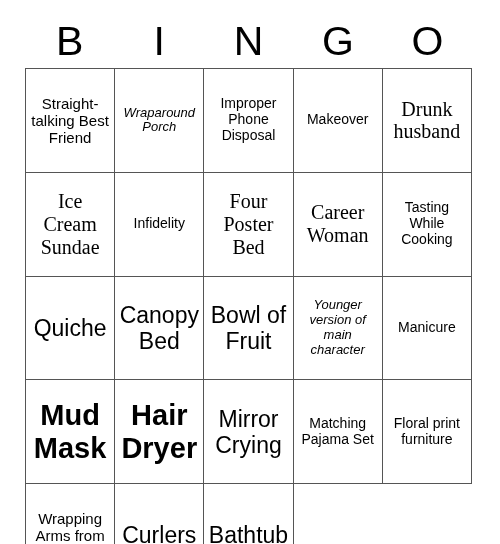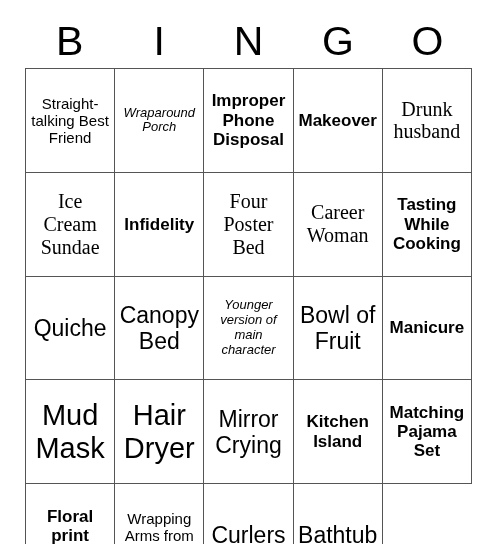--- a/index.html
+++ b/index.html
@@ -75,24 +75,24 @@
     display: block;
     width: 100%;
     line-height: 1.14;
     word-wrap: break-word;
     color: #000000;
   }
 
   
   .fs-xs .cell-text { font-size: 13px; font-style: italic; }
   .fs-s  .cell-text { font-size: 15px; }
-  .fs-m  .cell-text { font-size: 17px; font-weight: bold; }
+  .fs-m  .cell-text { font-size: 14px; }
   .fs-l  .cell-text { font-size: 20px; font-family: Liberation Serif, serif; }
   .fs-xl .cell-text { font-size: 23px; }
-  .fs-xxl .cell-text { font-size: 29px; }
+  .fs-xxl .cell-text { font-size: 29px; font-weight: bold; }
 </style>
 </head>
 <body>
 
 <div class="bingo-page">
 
   <div class="bingo-header">
     <div class="header-letter">B</div>
     <div class="header-letter">I</div>
     <div class="header-letter">N</div>
@@ -133,41 +133,38 @@
     <div class="bingo-cell fs-m">
         <span class="cell-text">Tasting While Cooking</span>
       </div>
 
     <div class="bingo-cell fs-xl">
         <span class="cell-text">Quiche</span>
       </div>
     <div class="bingo-cell fs-xl">
         <span class="cell-text">Canopy Bed</span>
       </div>
+    <div class="bingo-cell fs-xl">
+        <span class="cell-text">Bowl of Fruit</span>
+      </div>
     <div class="bingo-cell fs-xs">
         <span class="cell-text">Younger version of main character</span>
-      </div>
-    <div class="bingo-cell fs-xl">
-        <span class="cell-text">Bowl of Fruit</span>
       </div>
     <div class="bingo-cell fs-m">
         <span class="cell-text">Manicure</span>
       </div>
 
     <div class="bingo-cell fs-xxl">
         <span class="cell-text">Mud Mask</span>
       </div>
     <div class="bingo-cell fs-xxl">
         <span class="cell-text">Hair Dryer</span>
       </div>
     <div class="bingo-cell fs-xl">
         <span class="cell-text">Mirror Crying</span>
-      </div>
-    <div class="bingo-cell fs-m">
-        <span class="cell-text">Kitchen Island</span>
       </div>
 
     <div class="bingo-cell fs-m">
         <span class="cell-text">Matching Pajama Set</span>
       </div>
     <div class="bingo-cell fs-m">
         <span class="cell-text">Floral print furniture</span>
       </div>
     <div class="bingo-cell fs-s">
         <span class="cell-text">Wrapping Arms from Porch</span>

